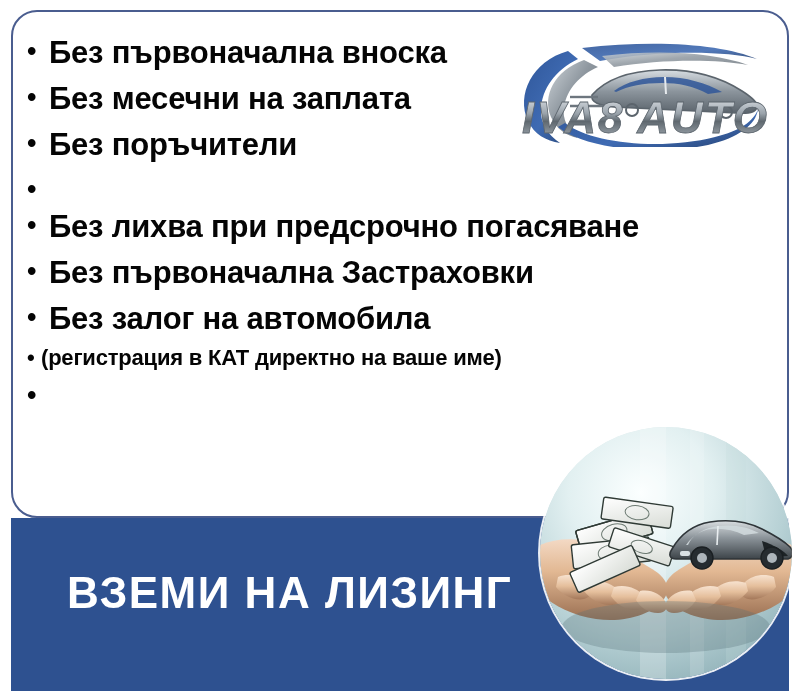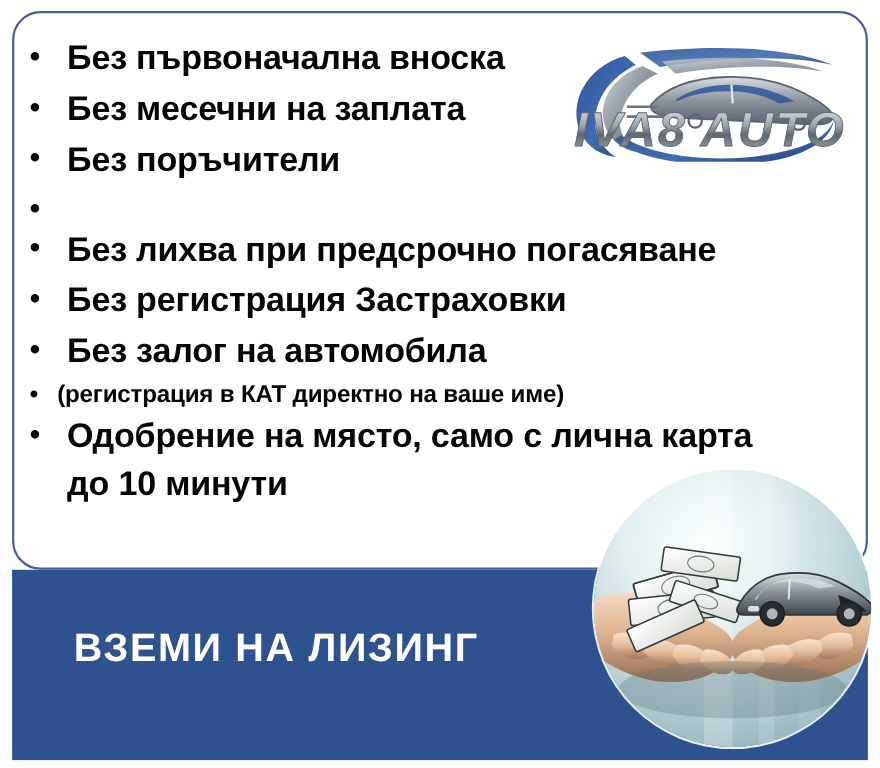--- a/index.html
+++ b/index.html
@@ -61,35 +61,35 @@
     font-size: 31px;
     line-height: 45px;
     margin-bottom: 1px;
   }
   .benefit-item.size-lg .bullet-dot {
     width: 18px;
     font-size: 27px;
     padding-top: 8px;
   }
   .benefit-item.size-lg .benefit-text {
-    margin-left: 16px;
+    margin-left: 4px;
   }
 
   .benefit-item.size-sm {
     font-size: 22px;
     line-height: 32px;
     margin-bottom: 0px;
   }
   .benefit-item.size-sm .bullet-dot {
     width: 13px;
     font-size: 22px;
     padding-top: 5px;
   }
   .benefit-item.size-sm .benefit-text {
-    margin-left: 12px;
+    margin-left: 1px;
   }
 
   .benefit-item.size-lg.wrap .benefit-text {
     line-height: 44px;
   }
 
   
   .brand-logo {
     position: absolute;
     left: 497px;
@@ -108,21 +108,21 @@
     height: 173px;
     background: #2e5190;
     box-sizing: border-box;
     overflow: hidden;
   }
   .cta-text {
     position: absolute;
     left: 56px;
     top: 50px;
     color: #ffffff;
-    font-size: 36px;
+    font-size: 44px;
     font-weight: bold;
     letter-spacing: 1.5px;
     white-space: nowrap;
   }
 
   
   .photo-circle {
     position: absolute;
     left: 540px;
     top: 427px;
@@ -161,37 +161,35 @@
       <span class="bullet-dot">•</span>
     </li>
 
     <li class="benefit-item size-lg">
       <span class="bullet-dot">•</span>
       <span class="benefit-text">Без лихва при предсрочно погасяване</span>
     </li>
 
     <li class="benefit-item size-lg">
       <span class="bullet-dot">•</span>
-      <span class="benefit-text">Без регистрация Застраховки</span>
+      <span class="benefit-text">Без първоначална Застраховки</span>
     </li>
 
     <li class="benefit-item size-lg">
       <span class="bullet-dot">•</span>
       <span class="benefit-text">Без залог на автомобила</span>
     </li>
 
     <li class="benefit-item size-sm">
       <span class="bullet-dot">•</span>
       <span class="benefit-text">(регистрация в КАТ директно на ваше име)</span>
     </li>
 
     <li class="benefit-item size-lg wrap">
       <span class="bullet-dot">•</span>
-      <span class="benefit-text">Одобрение на място, само с лична карта
- до 10 минути</span>
     </li>
 
   </ul>
 
   <div class="brand-logo">
     <svg width="262" height="108" viewBox="0 0 262 108" xmlns="http://www.w3.org/2000/svg">
       <defs>
         <linearGradient id="gSwooshBlue" x1="0" y1="0" x2="1" y2="1">
           <stop offset="0%" stop-color="#2f5699"></stop>
           <stop offset="55%" stop-color="#3f6bb3"></stop>

